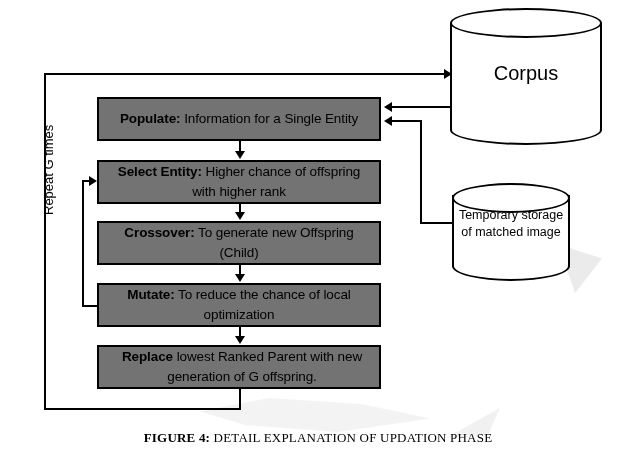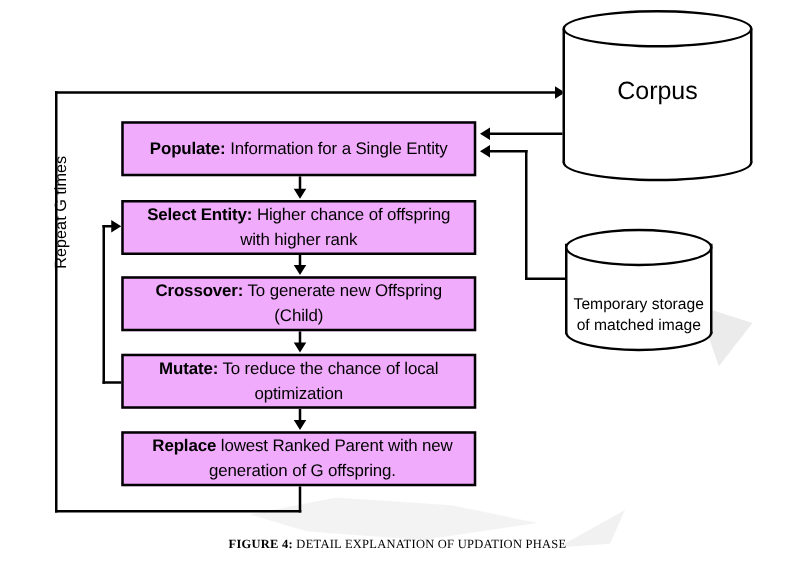--- a/index.html
+++ b/index.html
@@ -5,21 +5,21 @@
   html,body{margin:0;padding:0;background:#ffffff;}
   body{width:636px;height:453px;position:relative;overflow:hidden;
        font-family:"Liberation Sans", sans-serif;color:#000;}
 
   #canvas{position:absolute;left:0;top:0;width:636px;height:453px;}
 
   
   .pbox{
     position:absolute;
     border:2px solid #000;
-    background:#f0abfc;
+    background:#737373;
     box-sizing:border-box;
     display:flex;align-items:center;justify-content:center;
     text-align:center;
     font-size:13.5px;
     line-height:1.45;
     padding:2px 6px;
     letter-spacing:-0.1px;
   }
   .pbox span.lbl{display:block;}
   .pbox b{font-weight:bold;}
@@ -54,21 +54,21 @@
   }
 
   #cyl-corpus{left:450px;top:8px;width:152px;height:137px;}
   #cyl-corpus .body{top:15px;height:107px;}
   #cyl-corpus .bottom{top:107px;}
   #cyl-corpus .cyltext{top:52px;font-size:20px;}
 
   #cyl-temp{left:452px;top:183px;width:118px;height:98px;}
   #cyl-temp .body{top:12px;height:72px;}
   #cyl-temp .bottom{top:68px;}
-  #cyl-temp .cyltext{top:24px;font-size:12.5px;margin-top:28px;}
+  #cyl-temp .cyltext{top:24px;font-size:12.5px;}
 
   
   .hl{position:absolute;height:0;border-top:2px solid #000;}
   .vl{position:absolute;width:0;border-left:2px solid #000;}
   .arrow-d{position:absolute;width:0;height:0;
     border-left:5px solid transparent;border-right:5px solid transparent;
     border-top:8px solid #000;}
   .arrow-l{position:absolute;width:0;height:0;
     border-top:5px solid transparent;border-bottom:5px solid transparent;
     border-right:8px solid #000;}
@@ -79,21 +79,21 @@
   
   #repeat-label{
     position:absolute;left:41px;top:215px;
     transform:rotate(-90deg);transform-origin:left top;
     font-size:13px;white-space:nowrap;color:#000;
   }
 
   
   #caption{
     position:absolute;left:0;right:0;top:430px;text-align:center;
-    font-family:"Liberation Serif", serif;font-size:10px;letter-spacing:0.2px;
+    font-family:"Liberation Serif", serif;font-size:13px;letter-spacing:0.2px;
   }
   #caption b{font-weight:bold;}
 
   
   .wm{position:absolute;background:#e8e8e8;pointer-events:none;}
   #wm1{left:560px;top:245px;width:42px;height:48px;
        clip-path:polygon(0 0,100% 28%,36% 100%,18% 55%);opacity:.85;}
   #wm2{left:200px;top:398px;width:230px;height:34px;
        clip-path:polygon(0 40%,30% 0,70% 18%,100% 60%,60% 100%,20% 80%);opacity:.5;}
   #wm3{left:440px;top:408px;width:60px;height:30px;

